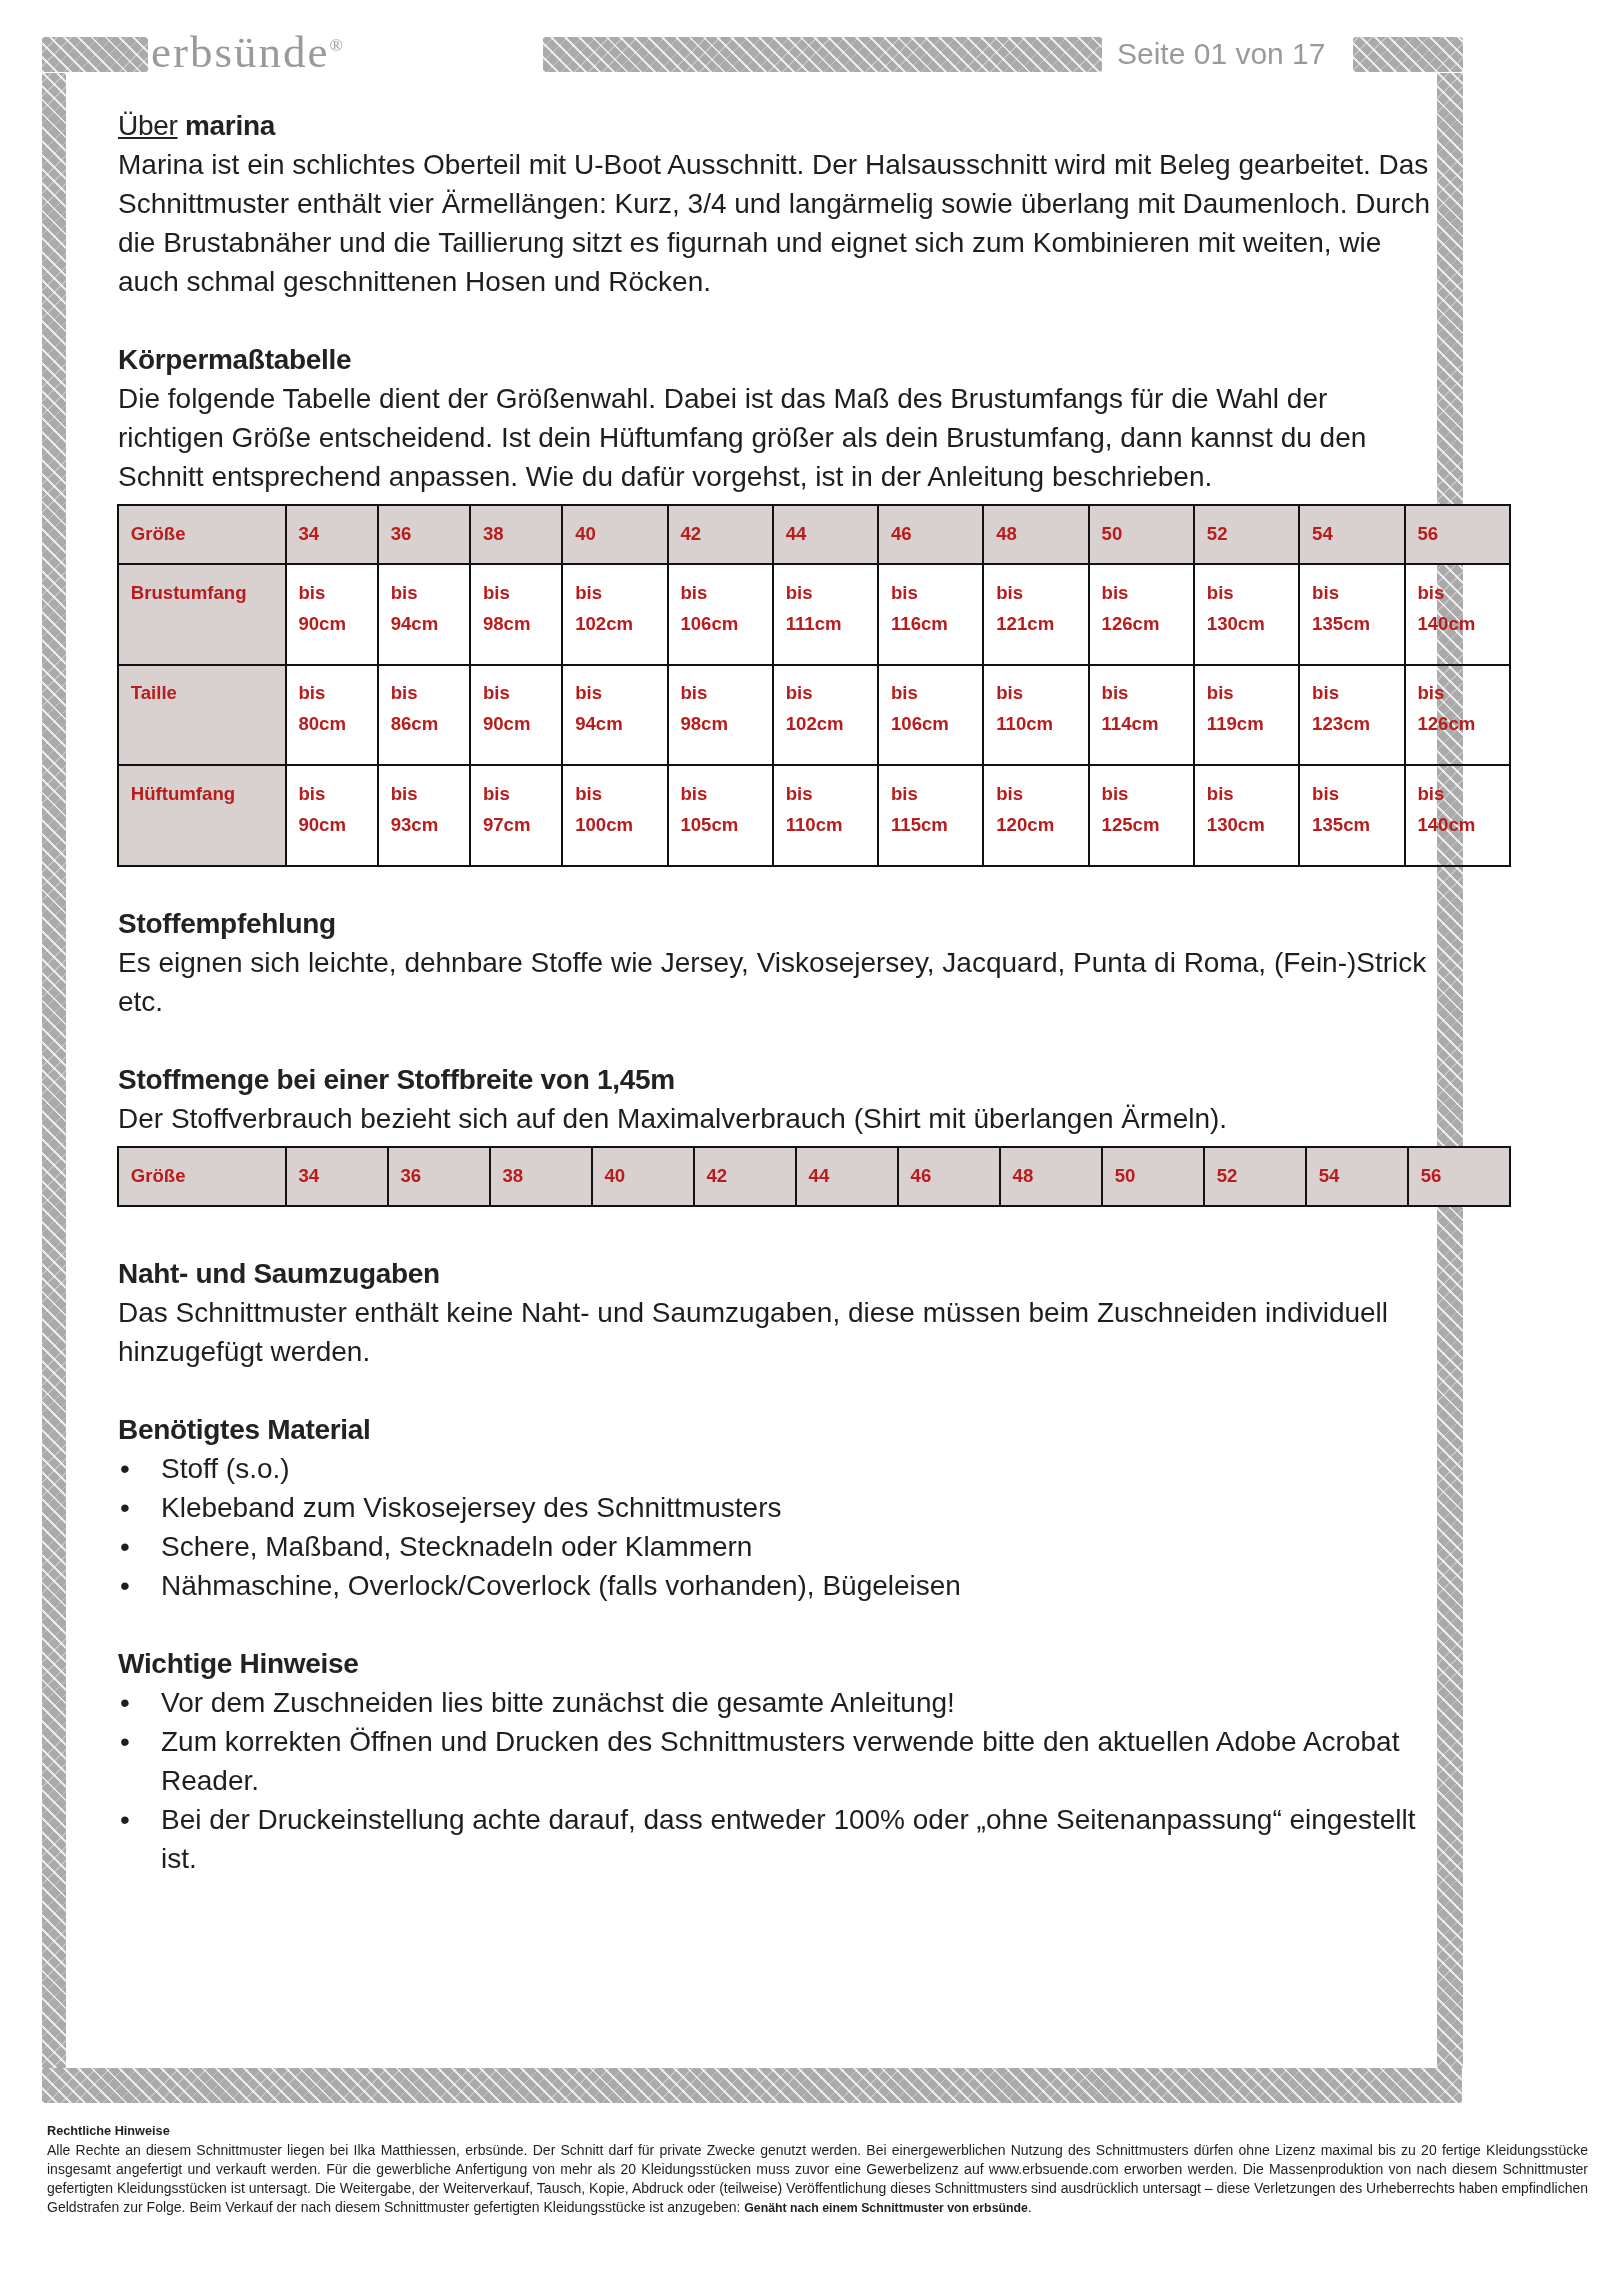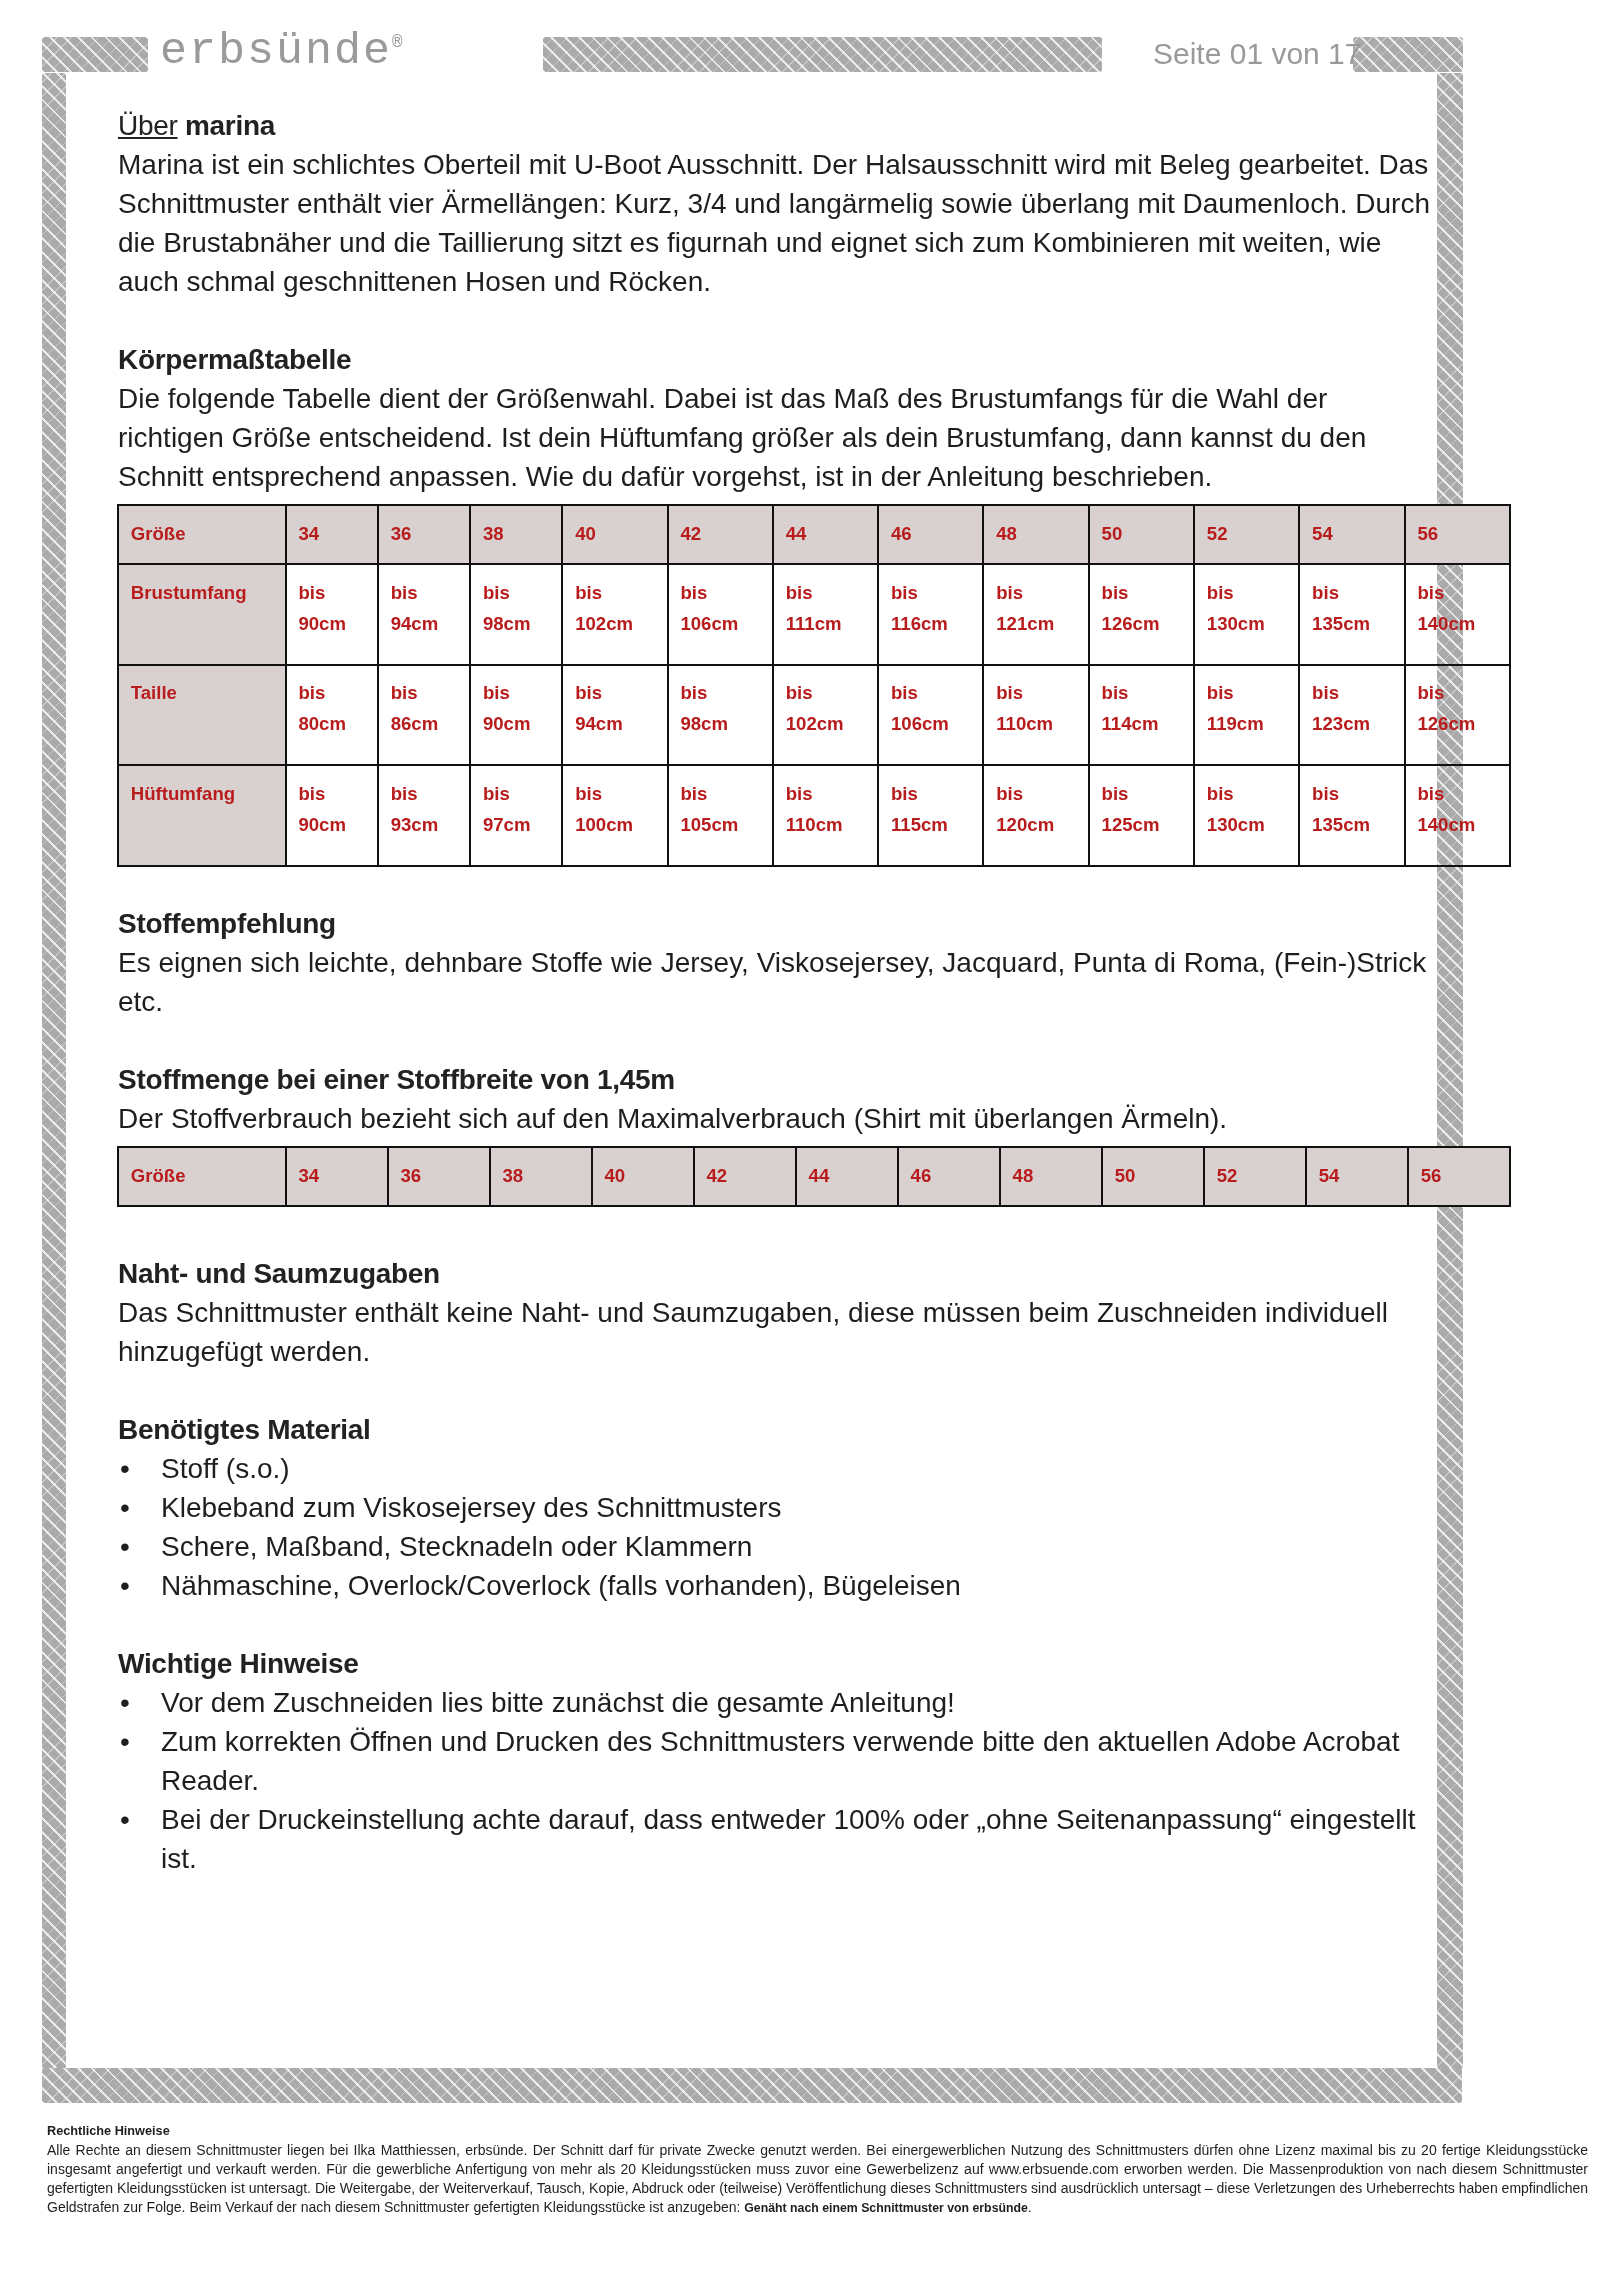--- a/index.html
+++ b/index.html
@@ -12,25 +12,25 @@
       repeating-linear-gradient(45deg, rgba(255,255,255,0.75) 0 2px, transparent 2px 9.8px),
       repeating-linear-gradient(-45deg, rgba(255,255,255,0.35) 0 1px, transparent 1px 9.8px);
     border-radius: 2.9px; }
   .frame-top-left   { left: 42px;  top: 37px; width: 106px; height: 35px; }
   .frame-top-mid    { left: 543px; top: 37px; width: 559px; height: 35px; }
   .frame-top-right  { left: 1353px;top: 37px; width: 110px; height: 35px; }
   .frame-left       { left: 42px;  top: 73px; width: 23.5px;  height: 1996px; }
   .frame-right      { left: 1437px;top: 73px; width: 25.5px;  height: 1996px; }
   .frame-bottom     { left: 42px;  top: 2068px; width: 1420px; height: 35px; }
 
-  .brand { position: absolute; left: 160px; top: 25.5px; font-family: Liberation Mono, monospace;
+  .brand { position: absolute; left: 151px; top: 25.5px; font-family: Liberation Serif, serif;
            font-size: 45px; color: #9a9a9a; letter-spacing: 2px; }
   .brand sup { font-size: 17.6px; }
   .page-num { position: absolute; left: 1117px; top: 37px; font-size: 30px; color: #9a9a9a;
-              font-family: "Liberation Sans", sans-serif; font-weight: 300; margin-left: 36px; }
+              font-family: "Liberation Sans", sans-serif; font-weight: 300; }
 
   .content { position: absolute; left: 118px; top: 106px; width: 1313px; }
   h2 { font-family: "Liberation Sans", sans-serif; font-size: 28px; font-weight: bold;
        margin: 0; line-height: 39px; color: #222; letter-spacing: -0.3px; }
   h2 .light { font-weight: normal; text-decoration: underline; }
   p { font-family: "Liberation Sans", sans-serif; font-size: 28px; line-height: 39px;
       margin: 0; color: #1e1e1e; }
   .section { margin-bottom: 39px; }
 
   table { border-collapse: collapse; width: 1394px; margin-left: -1px;

